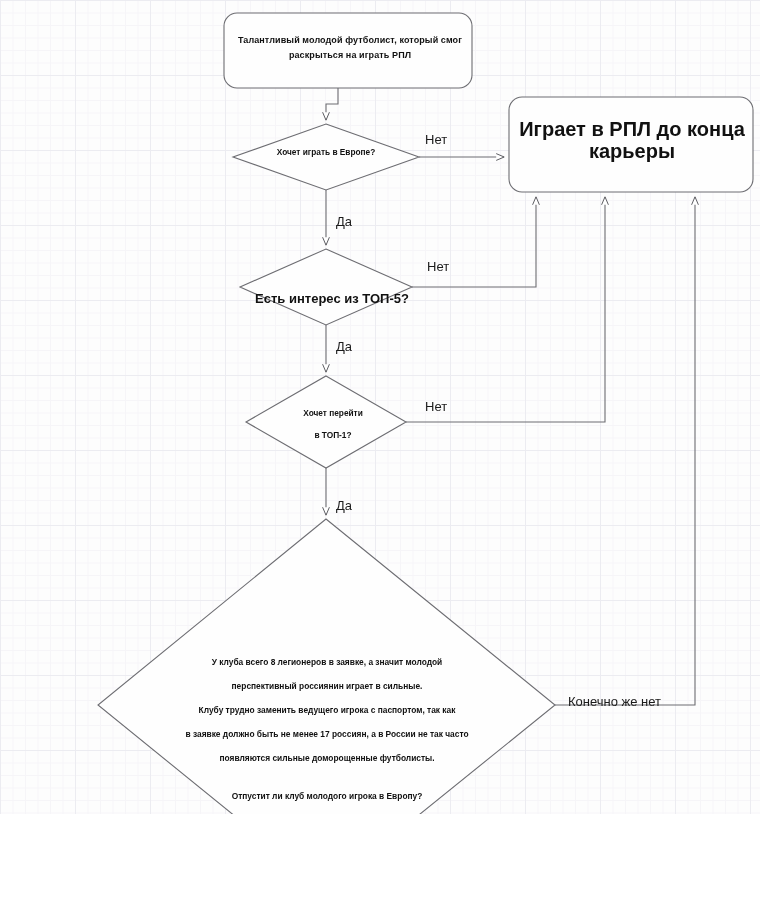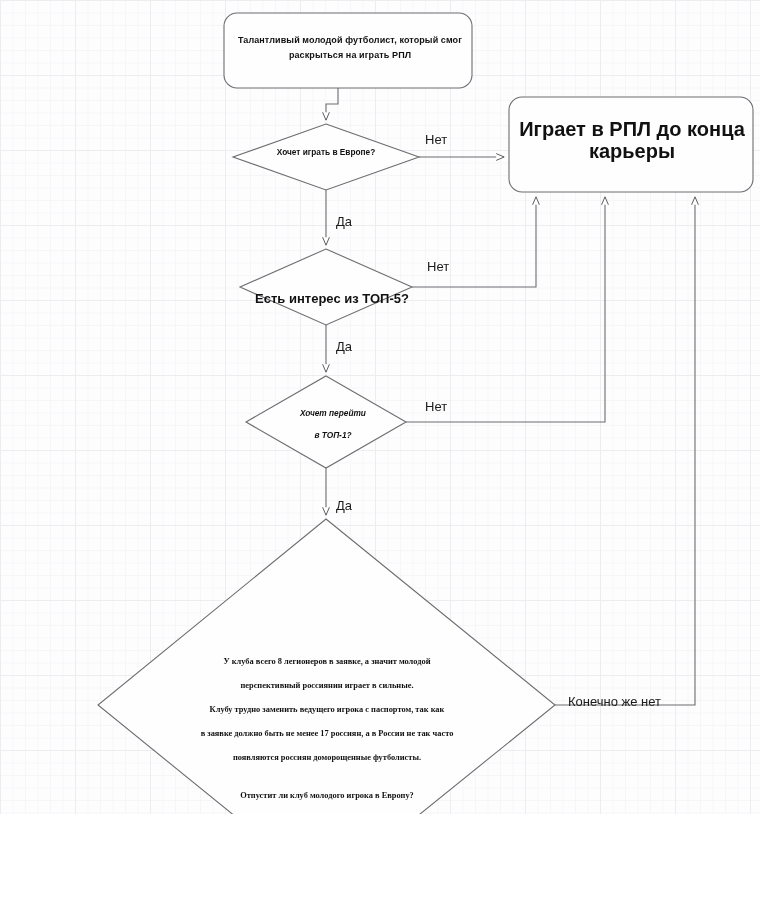--- a/index.html
+++ b/index.html
@@ -48,24 +48,24 @@
   .t-start {
     left: 228px; top: 33px; width: 244px;
     font-size: 9px; line-height: 15px; letter-spacing: .1px;
   }
   .t-end {
     left: 512px; top: 118px; width: 240px;
     font-size: 20px; line-height: 22px;
   }
   .t-d1 { left: 243px; top: 146px; width: 166px; font-size: 8.3px; line-height: 13px; }
   .t-d2 { left: 253px; top: 276px; width: 158px; font-size: 13px; line-height: 13px; margin-top: 16px; }
-  .t-d3 { left: 262px; top: 402px; width: 142px; font-size: 8.3px; line-height: 22px; font-style: italic; }
+  .t-d3 { left: 262px; top: 402px; width: 142px; font-size: 8.3px; line-height: 22px; }
   .t-d4 {
     left: 128px; top: 650px; width: 398px;
-    font-size: 8.4px; line-height: 24px; font-family: Liberation Serif, serif;
+    font-size: 8.4px; line-height: 24px;
   }
   .t-d4 .gap { display: block; height: 14px; }
 
   
   .edge-label {
     position: absolute;
     font-size: 13px;
     color: #1b1b1b;
     white-space: nowrap;
   }
@@ -142,21 +142,21 @@
   <div class="node-text t-d3">
     <span>Хочет перейти</span><br>
     <span>в ТОП-1?</span>
   </div>
 
   <div class="node-text t-d4">
     <span>У клуба всего 8 легионеров в заявке, а значит молодой</span><br>
     <span>перспективный россиянин играет в сильные.</span><br>
     <span>Клубу трудно заменить ведущего игрока с паспортом, так как</span><br>
     <span>в заявке должно быть не менее 17 россиян, а в России не так часто</span><br>
-    <span>появляются россиян доморощенные футболисты.</span>
+    <span>появляются сильные доморощенные футболисты.</span>
     <span class="gap"></span>
     <span>Отпустит ли клуб молодого игрока в Европу?</span>
   </div>
 
   <div class="edge-label el-net1">Нет</div>
   <div class="edge-label el-net2">Нет</div>
   <div class="edge-label el-net3">Нет</div>
   <div class="edge-label el-da1">Да</div>
   <div class="edge-label el-da2">Да</div>
   <div class="edge-label el-da3">Да</div>

